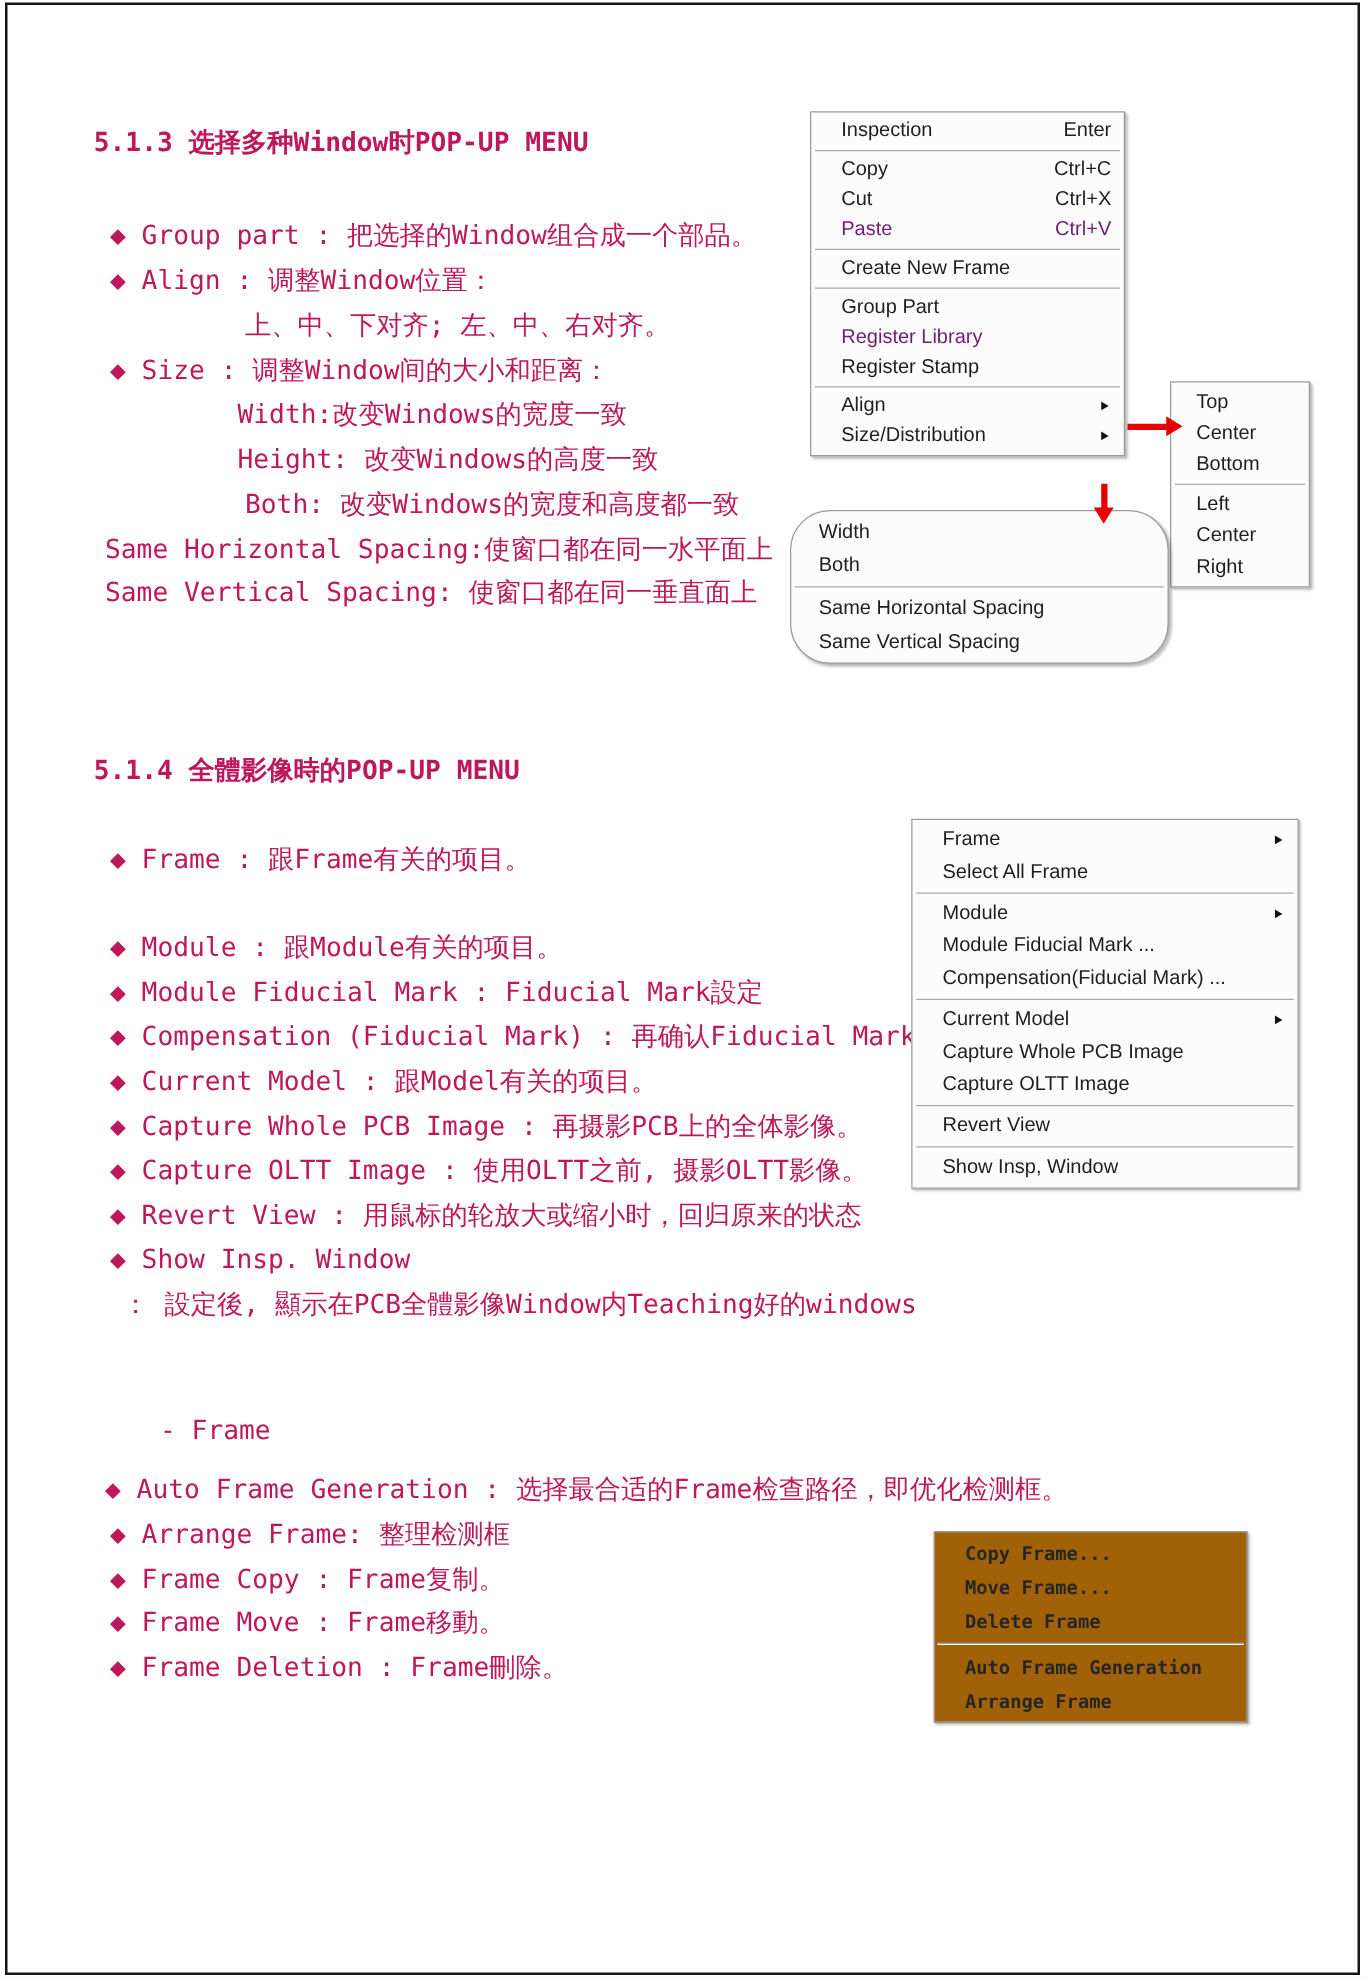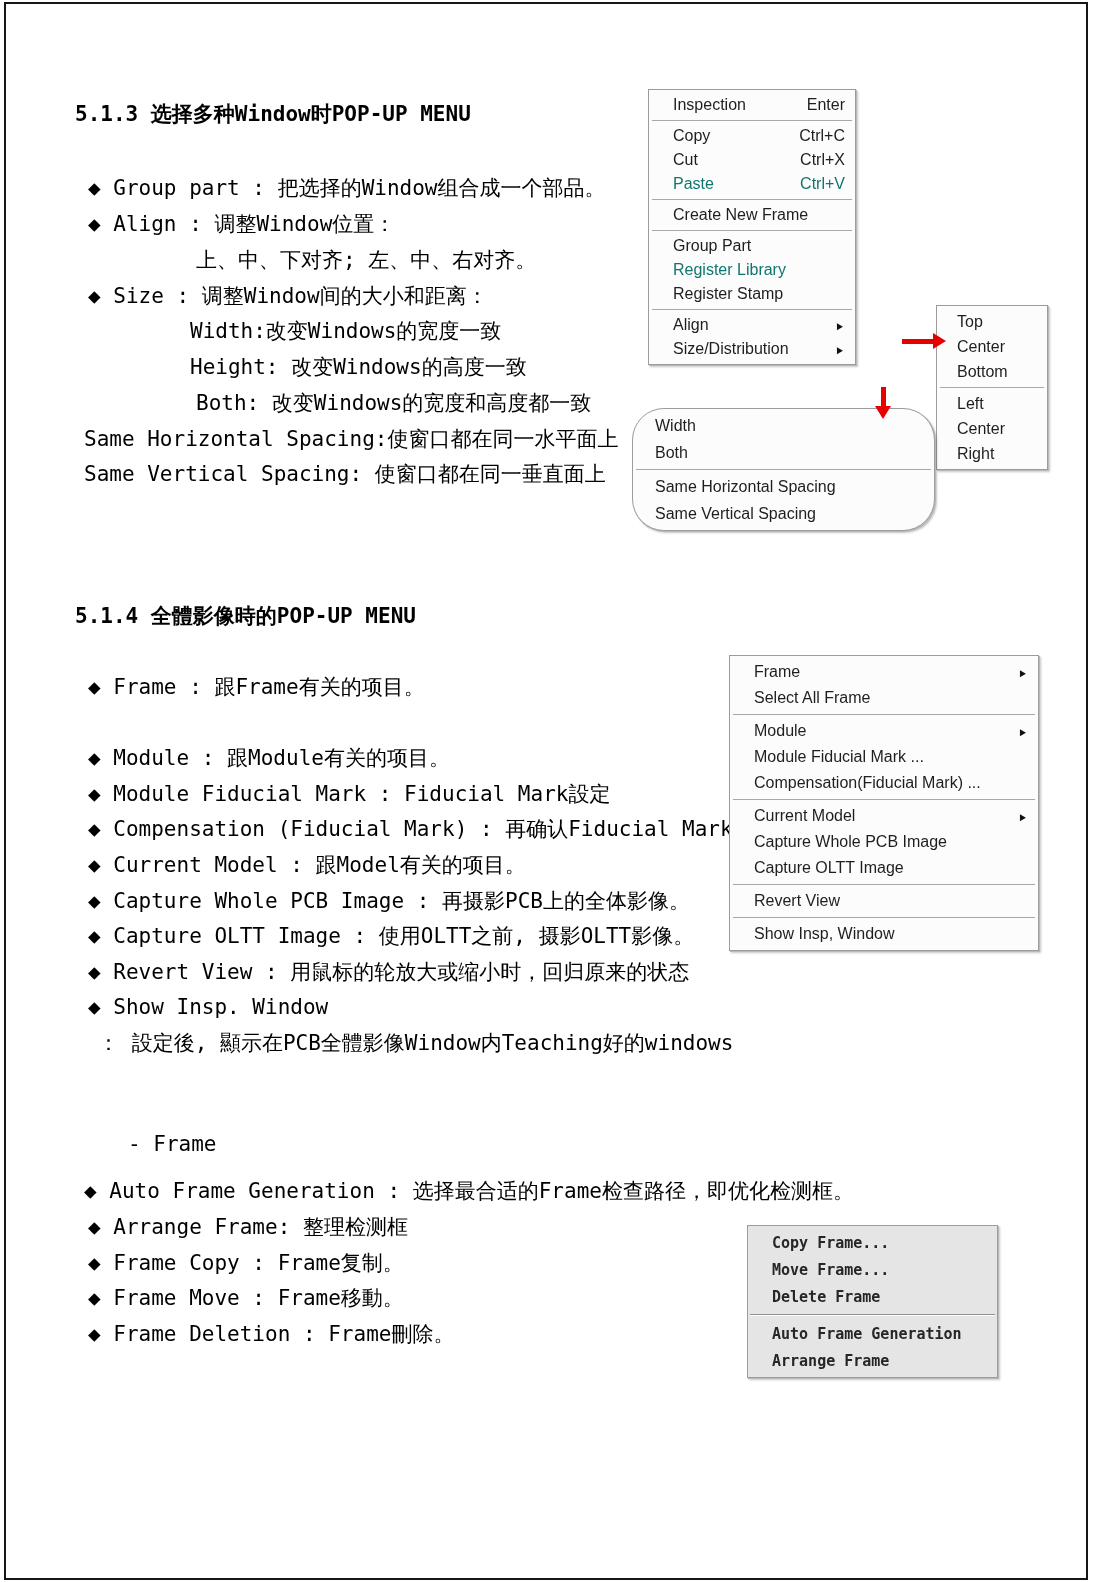--- a/index.html
+++ b/index.html
@@ -9,49 +9,49 @@
     font-family:"DejaVu Sans Mono","Liberation Mono",monospace;
     color:#000;
   }
   .page-frame {
     position:absolute; left:4px; top:2px; right:5px; bottom:2px;
     border:2px solid #161616; pointer-events:none;
   }
   
   .tline {
     position:absolute; white-space:nowrap;
-    font-size:21px; line-height:26px; color:#000000;
+    font-size:21px; line-height:26px; color:#be185d;
   }
   .thead { font-weight:bold; }
   
   .menu {
     position:absolute; background:#fcfcfc;
     border:1px solid #9c9c9c;
     box-shadow:1px 1px 0 #b9b9b9, 2px 2px 2px rgba(90,90,90,.35);
     font-family:"Liberation Sans","DejaVu Sans",sans-serif;
     font-size:16px; color:#1e1e1e; padding:3px 0;
     box-sizing:border-box;
   }
   .menu .row {
     height:26px; display:flex; align-items:center;
     padding:0 10px 0 24px; white-space:nowrap; position:relative;
   }
   .menu .lab { flex:1 1 auto; }
   .menu .sc  { margin-left:26px; }
   .menu .sub { font-size:10px; margin-left:12px; color:#111; transform:scaleY(1.15); }
   .menu .sep { border-top:1px solid #a8a8a8; margin:3px 3px; }
-  .menu .row.disabled { color:#0f766e; }
+  .menu .row.disabled { color:#701a75; }
 
   #menu-window-context .row { height:24px; }
   #menu-align-sub .row { height:25px; padding-left:20px; }
   #menu-size-sub .row { height:27px; padding-left:22px; }
   #menu-whole-image .row { height:26px; }
   #menu-frame-ops {
     font-family:"DejaVu Sans Mono","Liberation Mono",monospace;
-    font-size:15px; font-weight:bold; color:#262626; background:#e5e5e5;
+    font-size:15px; font-weight:bold; color:#262626; background:#a16207;
   }
   #menu-frame-ops .row { height:27px; padding-left:24px; }
   #menu-frame-ops .sep { border-top:1px solid #8f8f8f; border-bottom:1px solid #ffffff; margin:4px 2px; }
   
   .arrow-shaft-h { position:absolute; background:#e60000; }
   .arrow-head-right {
     position:absolute; width:0; height:0;
     border-left:13px solid #e60000; border-top:8px solid transparent; border-bottom:8px solid transparent;
   }
   .arrow-head-down {
@@ -88,21 +88,21 @@
   <div class="tline" style="left:88px;top:994px;">◆ Show Insp. Window</div>
   <div class="tline" style="left:98px;top:1030px;">： 設定後, 顯示在PCB全體影像Window内Teaching好的windows</div>
 
   <div class="tline" style="left:128px;top:1131px;">- Frame</div>
   <div class="tline" style="left:84px;top:1178px;">◆ Auto Frame Generation : 选择最合适的Frame检查路径，即优化检测框。</div>
   <div class="tline" style="left:88px;top:1214px;">◆ Arrange Frame: 整理检测框</div>
   <div class="tline" style="left:88px;top:1250px;">◆ Frame Copy : Frame复制。</div>
   <div class="tline" style="left:88px;top:1285px;">◆ Frame Move : Frame移動。</div>
   <div class="tline" style="left:88px;top:1321px;">◆ Frame Deletion : Frame刪除。</div>
 
-  <div class="menu" id="menu-window-context" style="left:648px;top:89px;width:208px;">
+  <div class="menu" id="menu-window-context" style="left:648px;top:89px;width:252px;">
       <div class="row">
         <span class="lab">Inspection</span>
         <span class="sc">Enter</span>
       </div>
       <div class="sep"></div>
       <div class="row">
         <span class="lab">Copy</span>
         <span class="sc">Ctrl+C</span>
       </div>
       <div class="row">

